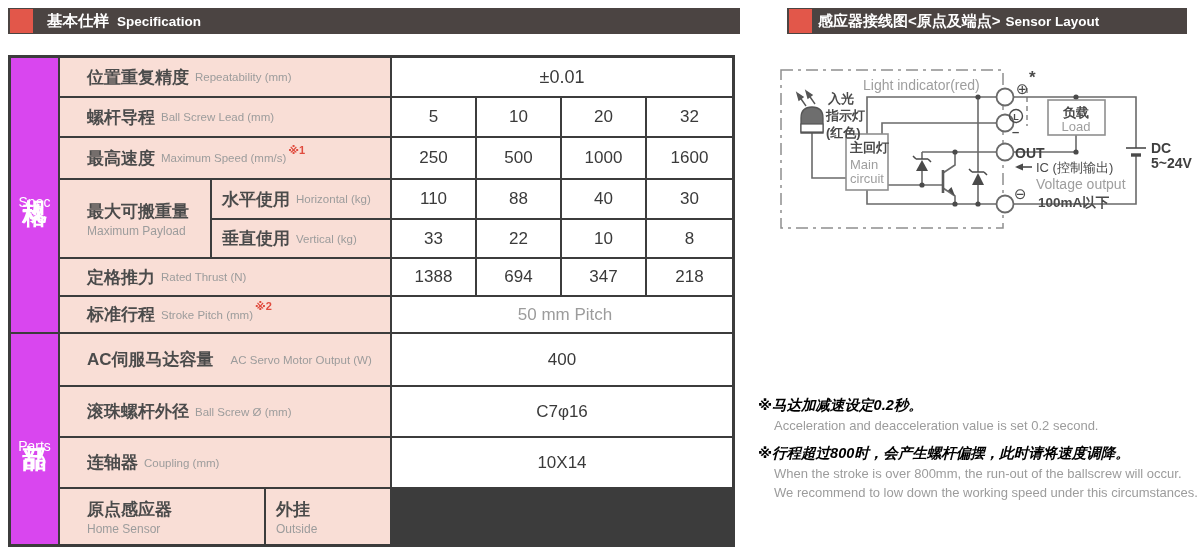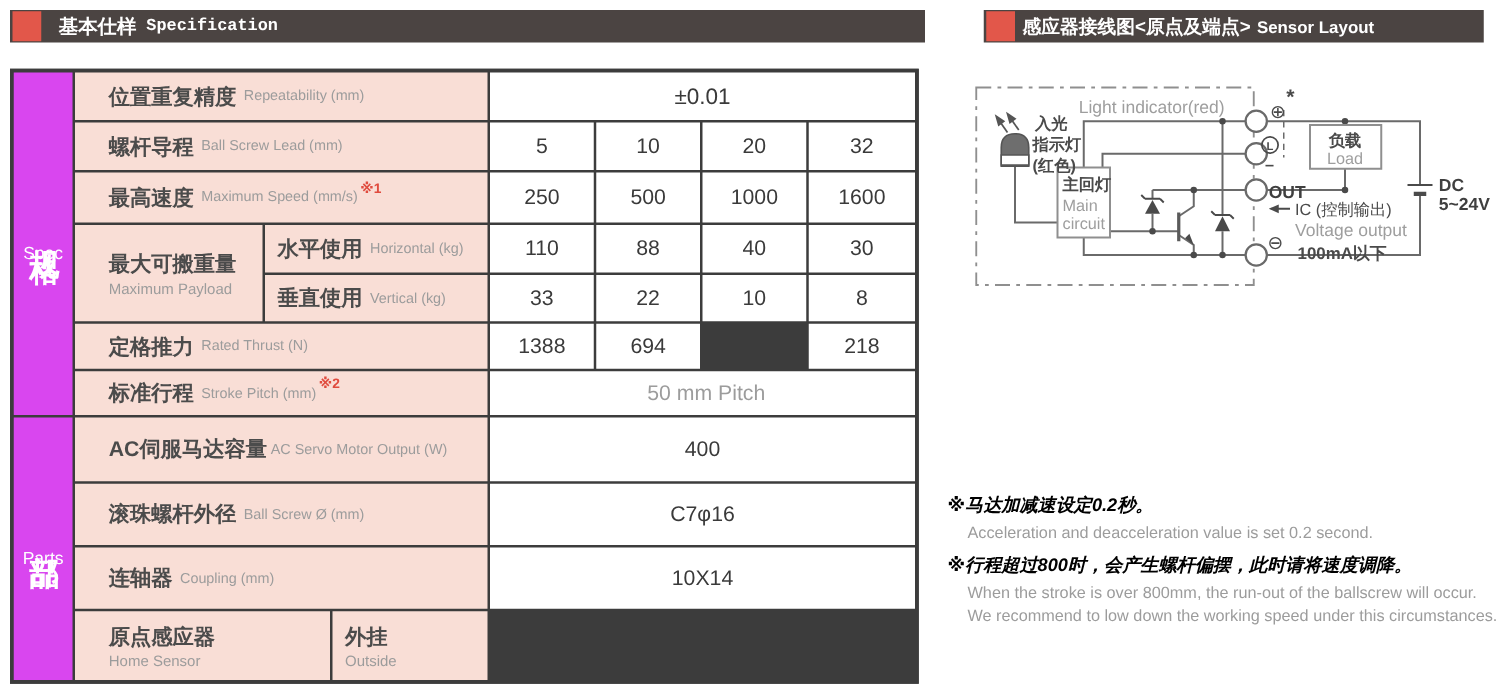--- a/index.html
+++ b/index.html
@@ -4,21 +4,21 @@
 <style>
   html,body{margin:0;padding:0;background:#fff;}
   body{font-family:"Liberation Sans","DejaVu Sans",sans-serif;}
   #stage{position:relative;width:1200px;height:553px;background:#fff;overflow:hidden;}
 
   
   .bar{position:absolute;top:8px;height:26px;background:#4b4442;display:flex;align-items:center;}
   .bar .sq{width:23px;height:24px;background:#e2574a;margin-left:2px;flex:0 0 auto;}
   .bar .zh{color:#fff;font-weight:bold;font-size:15.5px;margin-left:14px;white-space:nowrap;}
   .bar .en{color:#fff;font-weight:bold;font-size:13.5px;margin-left:8px;white-space:nowrap;}
-  #bar-left{left:8px;width:732px;font-family:Liberation Mono, monospace;}
+  #bar-left{left:8px;width:732px;}
   #bar-right{left:787px;width:400px;}
   #bar-right .zh{margin-left:6px;font-size:15px;}
   #bar-right .en{margin-left:5px;}
 
   
   .tbl{position:absolute;left:8px;top:55px;width:727px;height:492px;box-sizing:border-box;
        border:3px solid #3c3c3c;background:#3c3c3c;display:grid;
        grid-template-columns:47px 150px 52px 124px 83px 83px 83px 1fr;
        grid-template-rows:38px 38px 40px 38px 37px 36px 35px 51px 49px 49px 1fr;
        gap:2px;}
@@ -116,34 +116,35 @@
   <div class="cell val" style="grid-area:5/6/6/7">22</div>
   <div class="cell val" style="grid-area:5/7/6/8">10</div>
   <div class="cell val" style="grid-area:5/8/6/9">8</div>
 
   <div class="cell lab" style="grid-area:6/2/7/5">
     <span class="zh">定格推力</span>
     <span class="en">Rated Thrust (N)</span>
   </div>
   <div class="cell val" style="grid-area:6/5/7/6">1388</div>
   <div class="cell val" style="grid-area:6/6/7/7">694</div>
+  <div class="cell val" style="grid-area:6/7/7/8">347</div>
   <div class="cell val" style="grid-area:6/8/7/9">218</div>
 
   <div class="cell lab" style="grid-area:7/2/8/5">
     <span class="zh">标准行程</span>
     <span class="en">Stroke Pitch (mm)</span>
     <span class="ref">※2</span>
   </div>
   <div class="cell val" style="grid-area:7/5/8/9">
     <span class="gray">50 mm Pitch</span>
   </div>
 
   <div class="cell lab" style="grid-area:8/2/9/5">
     <span class="zh">AC伺服马达容量</span>
-    <span class="en" style="margin-left:3px">AC Servo Motor Output (W)</span>
+    <span class="en" style="margin-left:17px">AC Servo Motor Output (W)</span>
   </div>
   <div class="cell val" style="grid-area:8/5/9/9">400</div>
 
   <div class="cell lab" style="grid-area:9/2/10/5">
     <span class="zh">滚珠螺杆外径</span>
     <span class="en">Ball Screw Ø (mm)</span>
   </div>
   <div class="cell val" style="grid-area:9/5/10/9">C7φ16</div>
 
   <div class="cell lab" style="grid-area:10/2/11/5">

